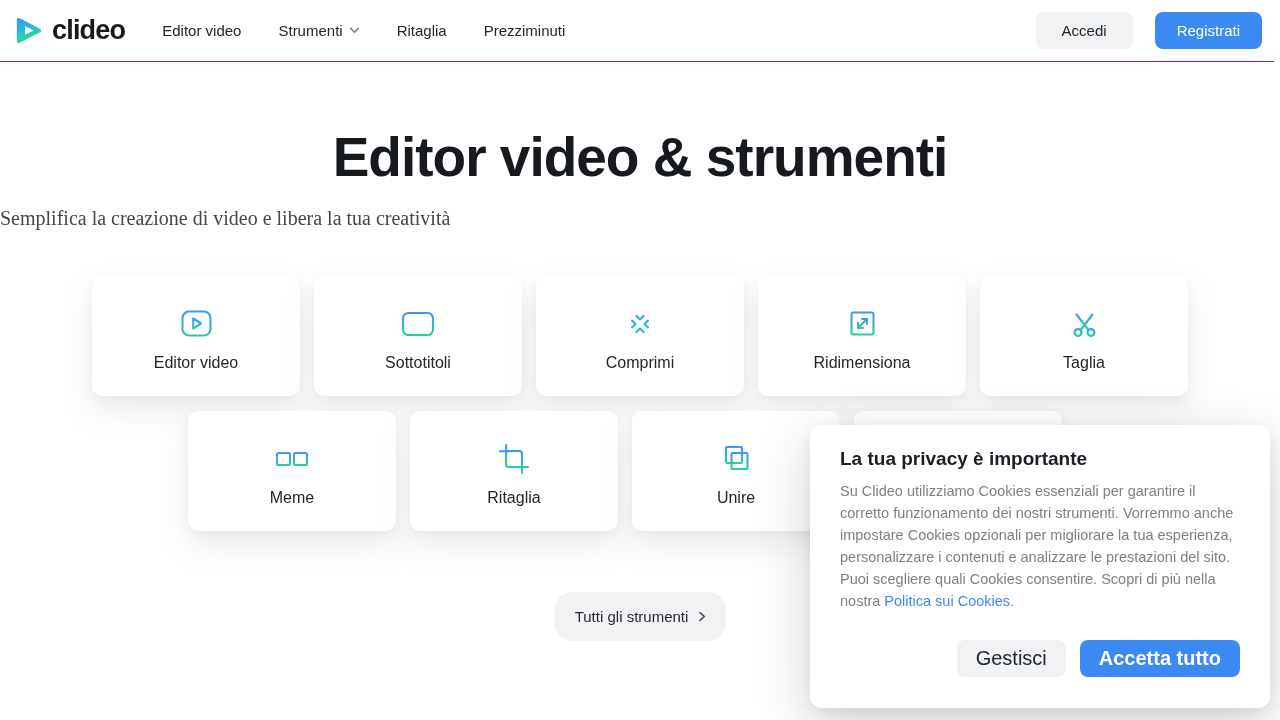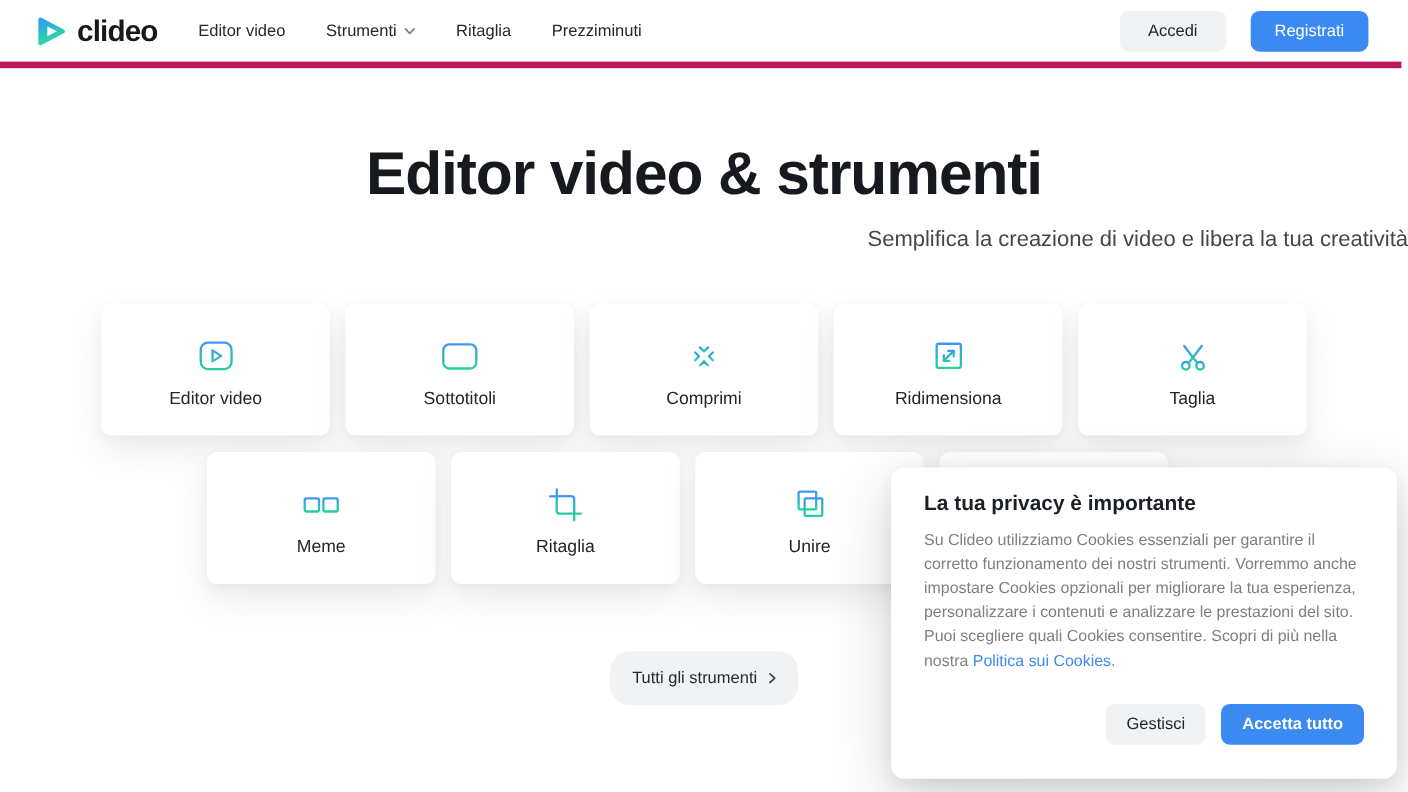--- a/index.html
+++ b/index.html
@@ -2,41 +2,41 @@
 <html><head>
 <meta charset="utf-8">
 <style>
   * { margin:0; padding:0; box-sizing:border-box; }
   html,body { width:1280px; height:720px; overflow:hidden; background:#fff;
     font-family:"Liberation Sans", sans-serif; }
   .page { position:relative; width:1280px; height:720px; background:#fff; }
 
   
   .header { position:absolute; top:0; left:0; width:1274px; height:62px;
-    background:#fff; border-bottom:6px solid #be185d;
-    display:flex; align-items:center; padding:0 30px; }
+    background:#fff; border-bottom:1px solid #be185d;
+    display:flex; align-items:center; padding:0 12px; }
   .logo { display:flex; align-items:center; gap:9px; cursor:pointer; }
   .logo svg { display:block; }
   .logo-text { font-size:27px; font-weight:bold; color:#16191d; letter-spacing:-0.8px; }
   .nav { display:flex; align-items:center; margin-left:37px; }
   .nav-item { display:flex; align-items:center; gap:6px; padding:10px 0; margin-left:37px;
     font-size:15px; color:#22272c; cursor:pointer; white-space:nowrap; }
   .nav-item:first-child { margin-left:0; }
   .chev-down { width:11px; height:7px; }
   .header-right { margin-left:auto; display:flex; align-items:center; gap:22px; }
   .btn { display:inline-flex; align-items:center; justify-content:center;
     height:37px; border-radius:8px; font-size:15px; cursor:pointer; border:none; }
   .btn-light { background:#f1f2f4; color:#22272c; padding:0 26px; }
   .btn-blue { background:#3b8af2; color:#fff; padding:0 22px; font-weight:normal; }
 
   
   .hero-title { position:absolute; top:124px; left:0; width:1280px; text-align:center;
     font-size:55px; line-height:66px; font-weight:bold; color:#16191d; letter-spacing:-1px; }
-  .hero-sub { position:absolute; top:207px; left:0; width:1280px; text-align:right;
-    font-size:20px; color:#42474e; }
+  .hero-sub { position:absolute; top:207px; left:0; width:1280px; text-align:left;
+    font-size:20px; color:#42474e;font-family:Liberation Serif, serif; }
 
   
   .row { position:absolute; display:flex; gap:14px; }
   .row1 { top:276px; left:92px; }
   .row2 { top:411px; left:188px; }
   .card { width:208px; height:120px; background:#fff; border-radius:10px;
     box-shadow:0 14px 30px rgba(141,151,163,.18), 0 3px 8px rgba(141,151,163,.08);
     display:flex; flex-direction:column; align-items:center; justify-content:center;
     padding-top:4px; cursor:pointer; }
   .card .icon-box { height:38px; display:flex; align-items:center; justify-content:center; }
@@ -52,21 +52,21 @@
   .chev-right { width:7px; height:11px; }
 
   
   .cookie { position:absolute; left:810px; top:425px; width:460px; height:283px;
     background:#fff; border-radius:12px; padding:23px 30px 28px 30px;
     box-shadow:0 18px 55px rgba(30,40,50,.20), 0 4px 14px rgba(30,40,50,.08); z-index:10; }
   .cookie-title { font-size:19px; font-weight:bold; color:#1b2026; margin-bottom:10px; }
   .cookie-body { font-size:14.5px; line-height:22px; color:#7b8087; }
   .cookie-link { color:#3b8af2; cursor:pointer; }
   .cookie-actions { display:flex; justify-content:flex-end; gap:14px; margin-top:28px; }
-  .btn-sm { height:37px; border-radius:8px; font-size:15px; }
+  .btn-sm { height:37px; border-radius:8px; font-size:20px; }
   .btn-manage { background:#f1f2f4; color:#22272c; padding:0 19px; }
   .btn-accept { background:#3b8af2; color:#fff; font-weight:bold; padding:0 19px; }
 
   .defs-svg { position:absolute; width:0; height:0; }
 </style>
 </head>
 <body>
 
 <svg class="defs-svg" aria-hidden="true">
   <defs>

